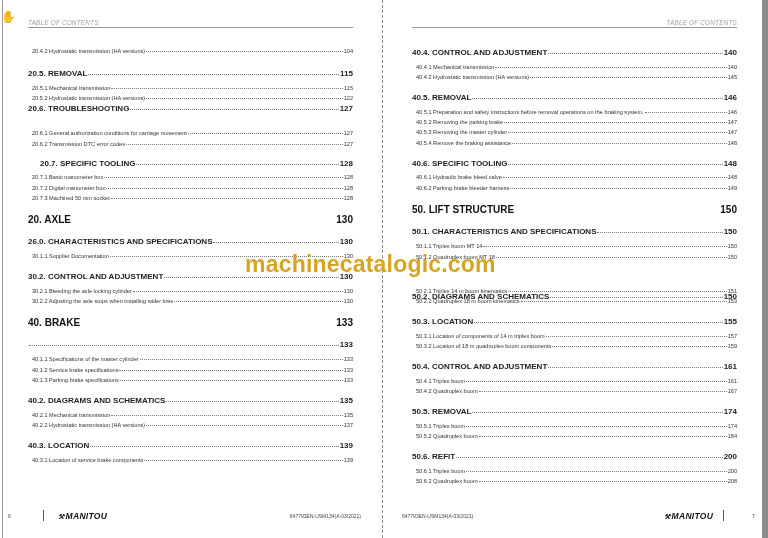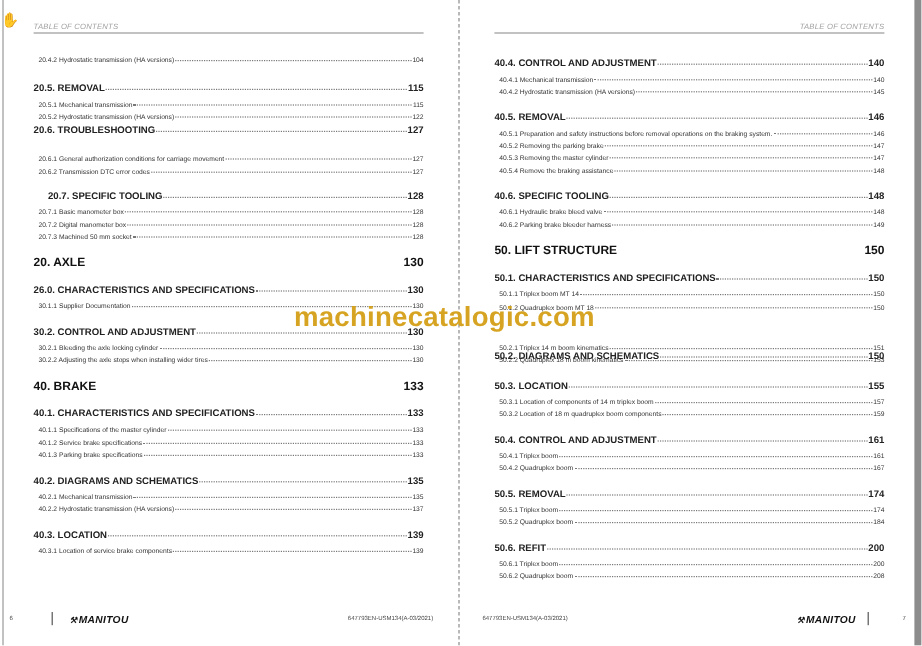--- a/index.html
+++ b/index.html
@@ -130,21 +130,20 @@
         <span class="label">30.2.2 Adjusting the axle stops when installing wider tires</span>
         <span class="dots"></span>
         <span class="num">130</span>
       </div>
       <div class="entry chap" style="top: 317px;">
         <span class="label">40. BRAKE</span>
         <span class="dots"></span>
         <span class="num">133</span>
       </div>
       <div class="entry sec" style="top: 340px;">
-        <span class="label">40.1. CHARACTERISTICS AND SPECIFICATIONS</span>
         <span class="dots"></span>
         <span class="num">133</span>
       </div>
       <div class="entry sub" style="top: 356px;">
         <span class="label">40.1.1 Specifications of the master cylinder</span>
         <span class="dots"></span>
         <span class="num">133</span>
       </div>
       <div class="entry sub" style="top: 367px;">
         <span class="label">40.1.2 Service brake specifications</span>

